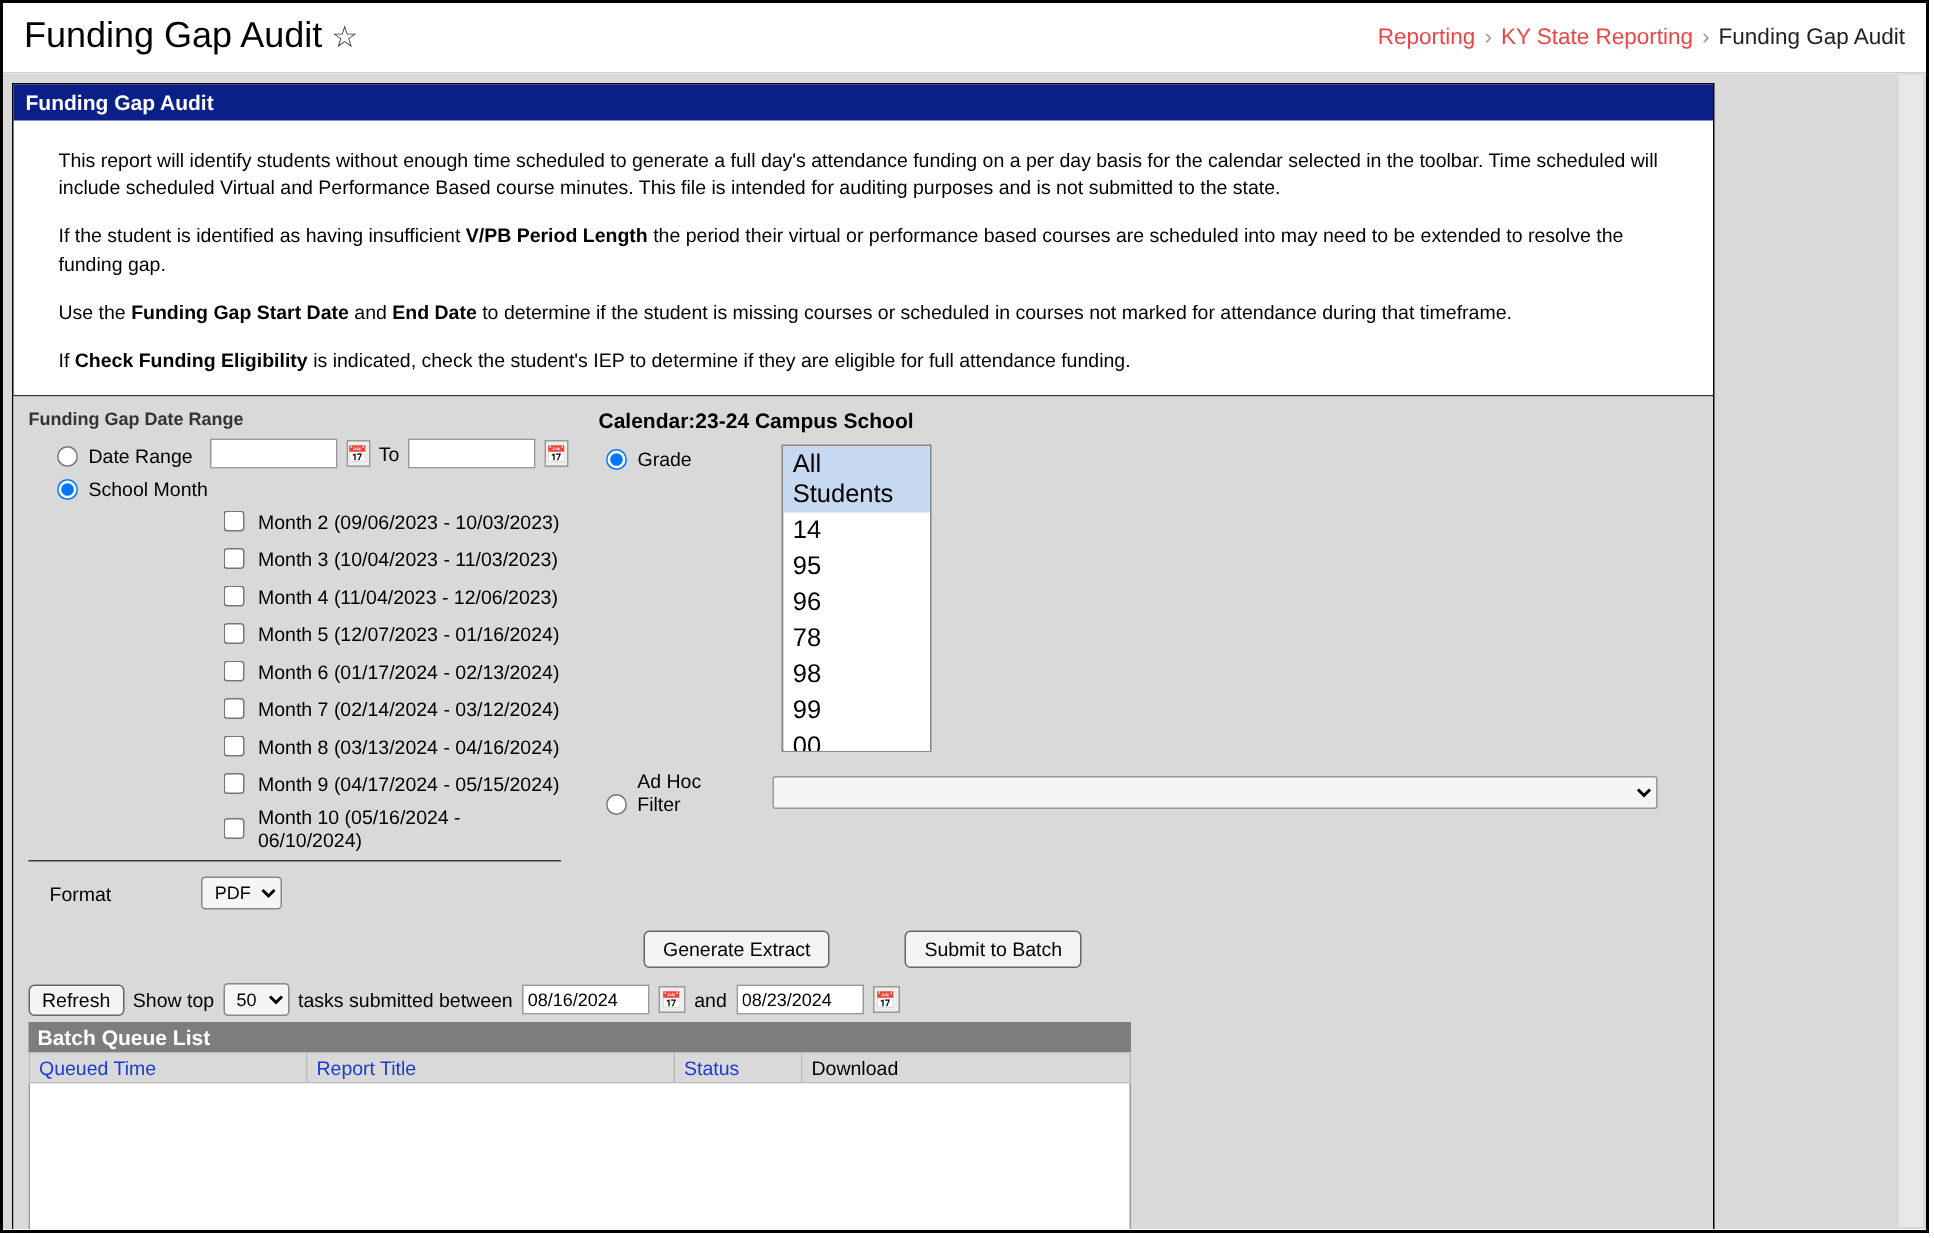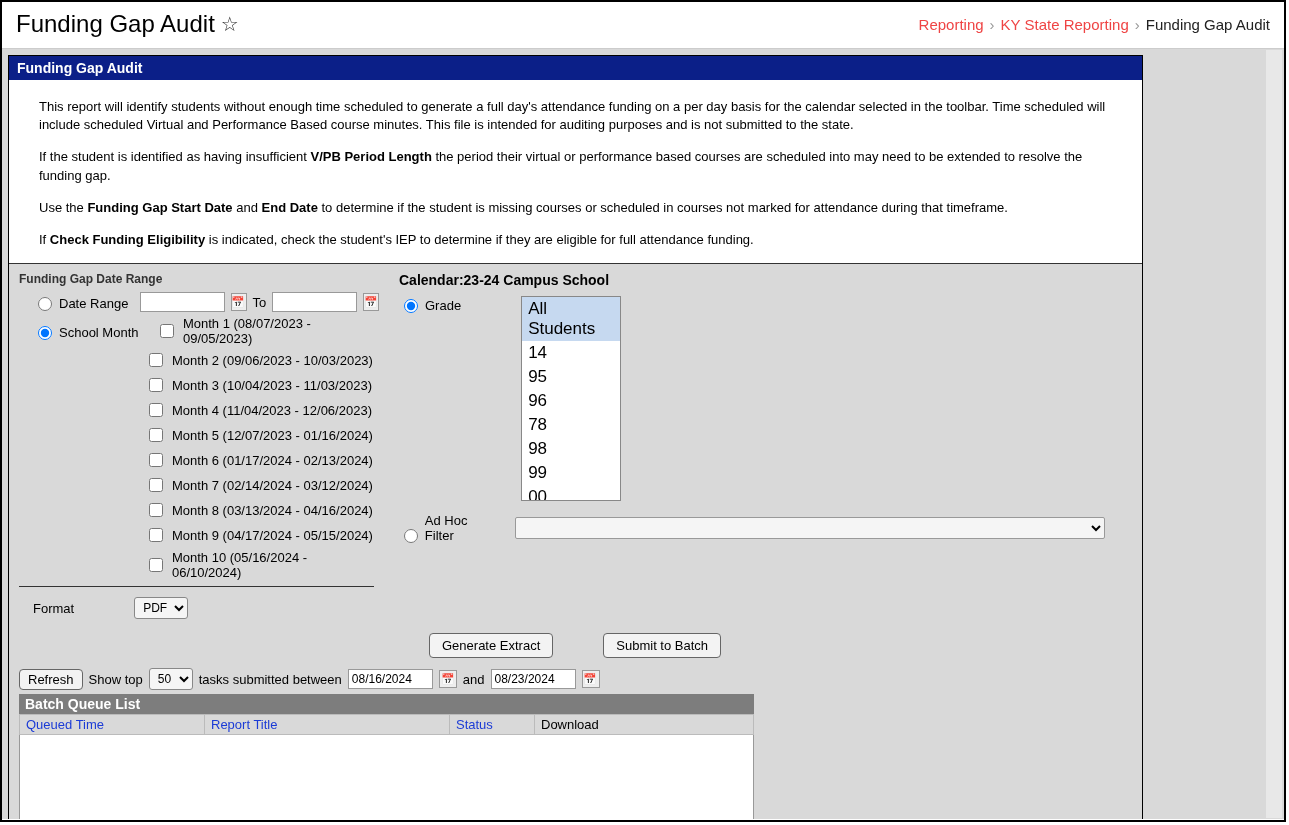--- a/index.html
+++ b/index.html
@@ -275,24 +275,20 @@
               <span class="cal-icon">📅</span>
               <span>To</span>
               <input class="date-input" style="">
               <span class="cal-icon">📅</span>
             </div>
             <div class="row">
               <label class="radio-label" style="margin-left:14px;">
                 <input type="radio" name="drange" checked="" style="">
                 <span>School Month</span>
               </label>
-              <div class="month-item" style="margin-bottom:0">
-                <input type="checkbox" style="">
-                <span>Month 1 (08/07/2023 - 09/05/2023)</span>
-              </div>
             </div>
             <div class="month-list" id="month-list">
                 <div class="month-item">
                   <input type="checkbox" style="">
                   <span>Month 2 (09/06/2023 - 10/03/2023)</span>
                 </div>
                 <div class="month-item">
                   <input type="checkbox" style="">
                   <span>Month 3 (10/04/2023 - 11/03/2023)</span>
                 </div>

